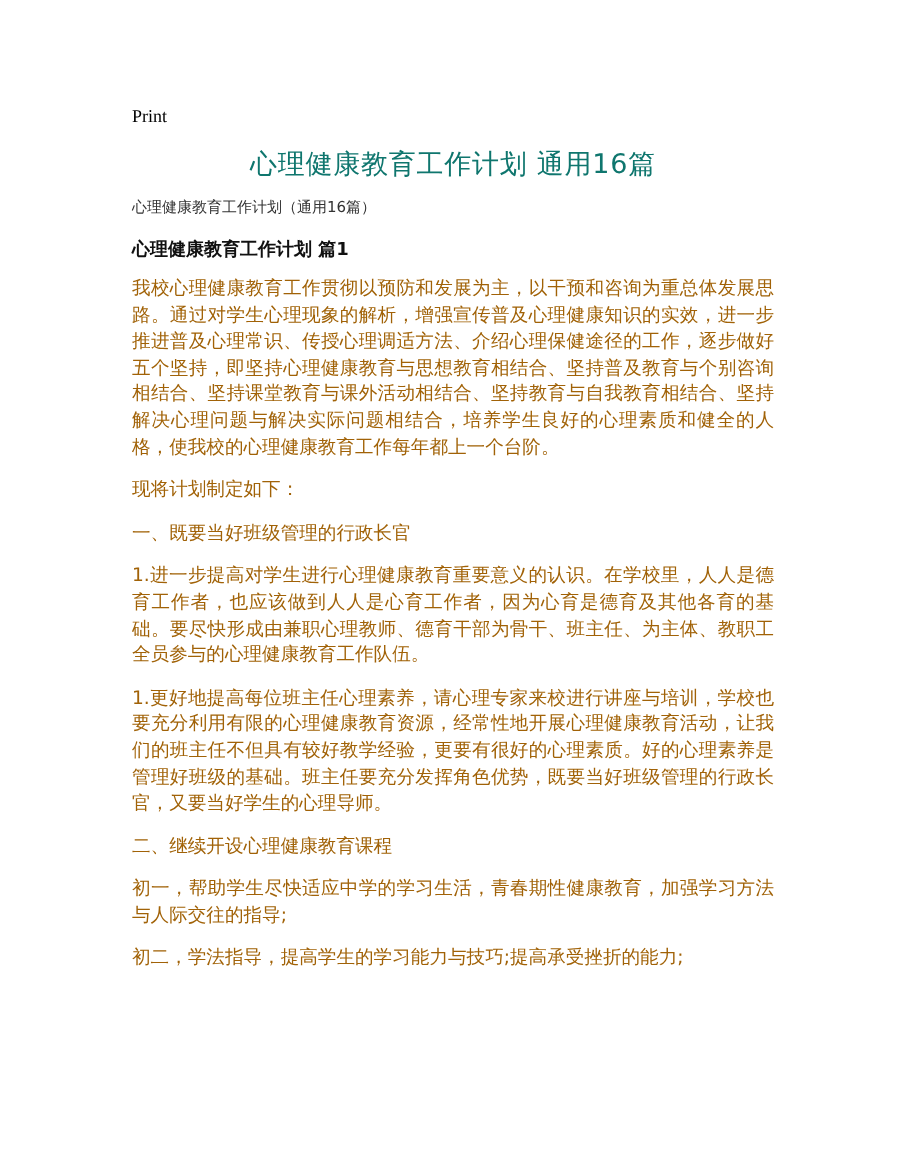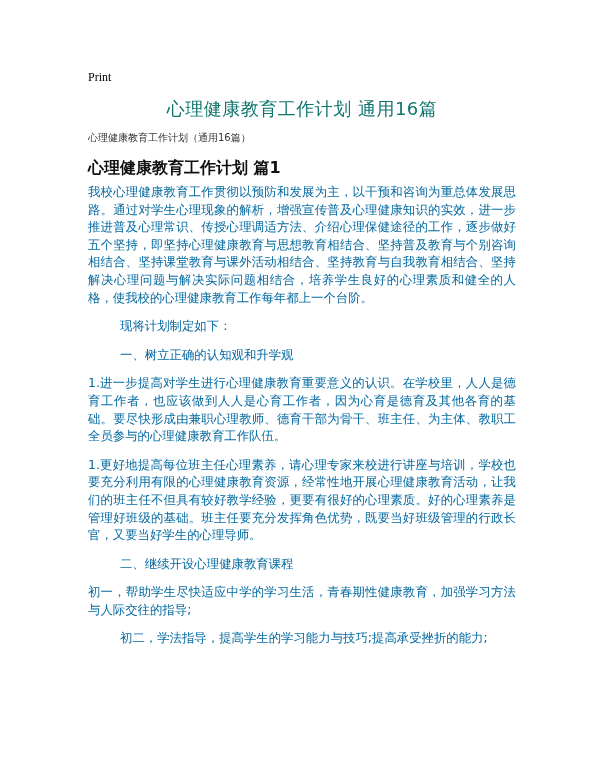--- a/index.html
+++ b/index.html
@@ -45,56 +45,55 @@
       top: 131px;
       left: 0;
       font-size: 10px;
       color: #333333;
       white-space: nowrap;
     }
     .section-heading {
       position: absolute;
       top: 158px;
       left: 0;
-      font-size: 16px;
+      font-size: 12px;
       font-weight: bold;
       color: #111111;
       white-space: nowrap;
     }
     .content {
       position: absolute;
       top: 183px;
       left: 0;
       width: 428px;
     }
     .para {
       margin: 0 0 11px 0;
       font-size: 12.4px;
       line-height: 17.6px;
-      color: #0369a1;
+      color: #a16207;
       text-align: justify;
       word-break: break-all;
     }
     .para.single {
       margin-bottom: 11px;
-      margin-left: 32px;
     }
   </style>
 </head>
 <body>
 
 <div class="page">
   <div class="print-label">Print</div>
   <div class="doc-title">心理健康教育工作计划 通用16篇</div>
   <div class="doc-subtitle">心理健康教育工作计划（通用16篇）</div>
   <div class="section-heading">心理健康教育工作计划 篇1</div>
 
   <div class="content">
     <p class="para">我校心理健康教育工作贯彻以预防和发展为主，以干预和咨询为重总体发展思路。通过对学生心理现象的解析，增强宣传普及心理健康知识的实效，进一步推进普及心理常识、传授心理调适方法、介绍心理保健途径的工作，逐步做好五个坚持，即坚持心理健康教育与思想教育相结合、坚持普及教育与个别咨询相结合、坚持课堂教育与课外活动相结合、坚持教育与自我教育相结合、坚持解决心理问题与解决实际问题相结合，培养学生良好的心理素质和健全的人格，使我校的心理健康教育工作每年都上一个台阶。</p>
     <p class="para single">现将计划制定如下：</p>
-    <p class="para single">一、树立正确的认知观和升学观</p>
+    <p class="para single">一、既要当好班级管理的行政长官</p>
     <p class="para">1.进一步提高对学生进行心理健康教育重要意义的认识。在学校里，人人是德育工作者，也应该做到人人是心育工作者，因为心育是德育及其他各育的基础。要尽快形成由兼职心理教师、德育干部为骨干、班主任、为主体、教职工全员参与的心理健康教育工作队伍。</p>
     <p class="para">1.更好地提高每位班主任心理素养，请心理专家来校进行讲座与培训，学校也要充分利用有限的心理健康教育资源，经常性地开展心理健康教育活动，让我们的班主任不但具有较好教学经验，更要有很好的心理素质。好的心理素养是管理好班级的基础。班主任要充分发挥角色优势，既要当好班级管理的行政长官，又要当好学生的心理导师。</p>
     <p class="para single">二、继续开设心理健康教育课程</p>
     <p class="para">初一，帮助学生尽快适应中学的学习生活，青春期性健康教育，加强学习方法与人际交往的指导;</p>
     <p class="para single">初二，学法指导，提高学生的学习能力与技巧;提高承受挫折的能力;</p>
   </div>
 </div>
 
 </body></html>

